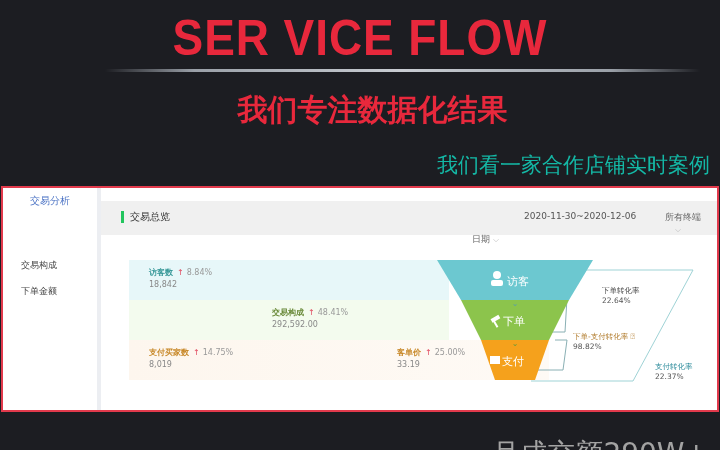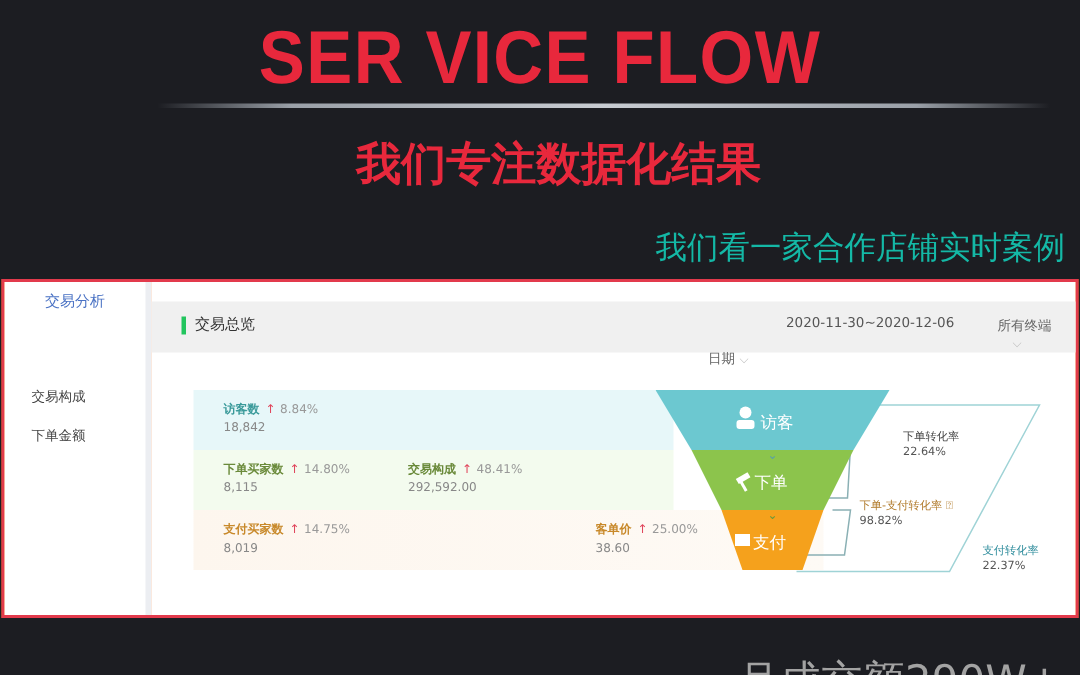--- a/index.html
+++ b/index.html
@@ -59,38 +59,34 @@
     </div>
 
     <div class="row row1">
       <div class="metric" style="left:20px">
         <span class="m-label c-teal">访客数</span><span class="m-up">↑</span><span class="m-pct">8.84%</span>
         <span class="m-val">18,842</span>
       </div>
     </div>
 
     <div class="row row2">
-      <div class="metric" style="left:20px">
-        <span class="m-label c-green">下单买家数</span><span class="m-up">↑</span><span class="m-pct">14.80%</span>
-        <span class="m-val">8,115</span>
-      </div>
       <div class="metric" style="left:143px">
         <span class="m-label c-green">交易构成</span><span class="m-up">↑</span><span class="m-pct">48.41%</span>
         <span class="m-val">292,592.00</span>
       </div>
     </div>
 
     <div class="row3b">
       <div class="metric" style="left:20px">
         <span class="m-label c-orange">支付买家数</span><span class="m-up">↑</span><span class="m-pct">14.75%</span>
         <span class="m-val">8,019</span>
       </div>
       <div class="metric" style="left:268px">
         <span class="m-label c-orange">客单价</span><span class="m-up">↑</span><span class="m-pct">25.00%</span>
-        <span class="m-val">38.60</span>
+        <span class="m-val">33.19</span>
       </div>
     </div>
 
     <svg class="funnel" width="280" height="130" viewBox="0 0 280 130">
 
       <polyline points="124,12 256,12 196,123 94,123" fill="none" stroke="#9fd3d6" stroke-width="1"></polyline>
       <polyline points="112,40 130,40 128,74 100,74" fill="none" stroke="#8ab0b4" stroke-width="1"></polyline>
       <polyline points="118,82 130,82 126,112 96,112" fill="none" stroke="#8ab0b4" stroke-width="1"></polyline>
 
       <polygon points="0,2 156,2 132,42 24,42" fill="#6cc8d0"></polygon>

